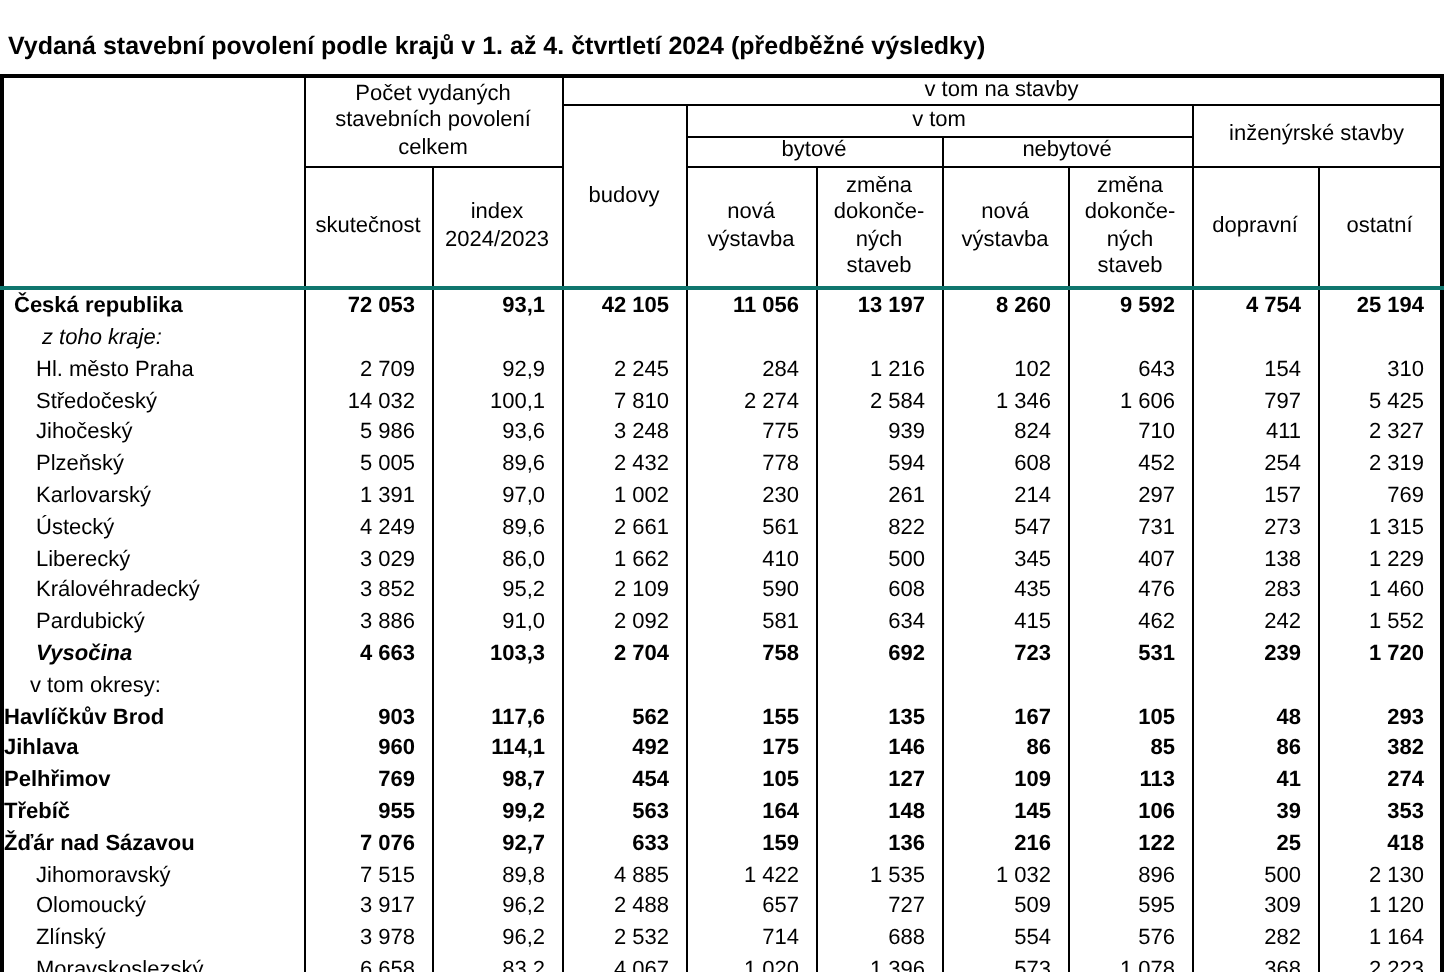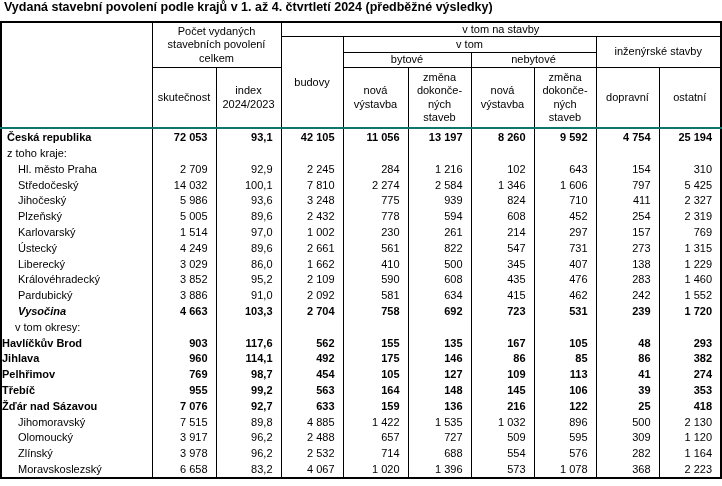--- a/index.html
+++ b/index.html
@@ -6,21 +6,21 @@
     margin: 0; padding: 0;
     width: 722px; height: 486px;
     background: #ffffff;
     color: #000000;
     font-family: "Liberation Sans", sans-serif;
     overflow: hidden;
   }
   .title {
     font-size: 12.5px;
     font-weight: bold;
-    padding: 0 0 0 4px;
+    padding: 16px 0 0 4px;
     height: 17px;
     white-space: nowrap;
   }
   table {
     border-collapse: collapse;
     table-layout: fixed;
     width: 720px;
     margin-left: 0px;
     margin-top: 4px;
     border: 2px solid #000;
@@ -52,21 +52,21 @@
     border-top: none;
     border-bottom: none;
     height: 15.8px;
     vertical-align: middle;
     white-space: nowrap;
   }
   td.c-num { text-align: right; padding-right: 8px; }
   td.c-name { text-align: left; }
   tr.r-total td { font-weight: bold; margin-top: 17px; }
   tr.r-total td.c-name { padding-left: 5px; }
-  tr.r-section-label td.c-name { padding-left: 5px; }
+  tr.r-section-label td.c-name { padding-left: 19px; font-style: italic; }
   tr.r-region td.c-name { padding-left: 16px; }
   tr.r-region-bold td { font-weight: bold; }
   tr.r-region-bold td.c-name { padding-left: 16px; font-style: italic; }
   tr.r-district-label td.c-name { padding-left: 13px; }
   tr.r-district td { font-weight: bold; }
   tr.r-district td.c-name { }
 </style>
 </head>
 <body>
 
@@ -190,21 +190,21 @@
         <td class="c-num">2 432</td>
         <td class="c-num">778</td>
         <td class="c-num">594</td>
         <td class="c-num">608</td>
         <td class="c-num">452</td>
         <td class="c-num">254</td>
         <td class="c-num">2 319</td>
       </tr>
       <tr class="r-region">
         <td class="c-name">Karlovarský</td>
-        <td class="c-num">1 514</td>
+        <td class="c-num">1 391</td>
         <td class="c-num">97,0</td>
         <td class="c-num">1 002</td>
         <td class="c-num">230</td>
         <td class="c-num">261</td>
         <td class="c-num">214</td>
         <td class="c-num">297</td>
         <td class="c-num">157</td>
         <td class="c-num">769</td>
       </tr>
       <tr class="r-region">

